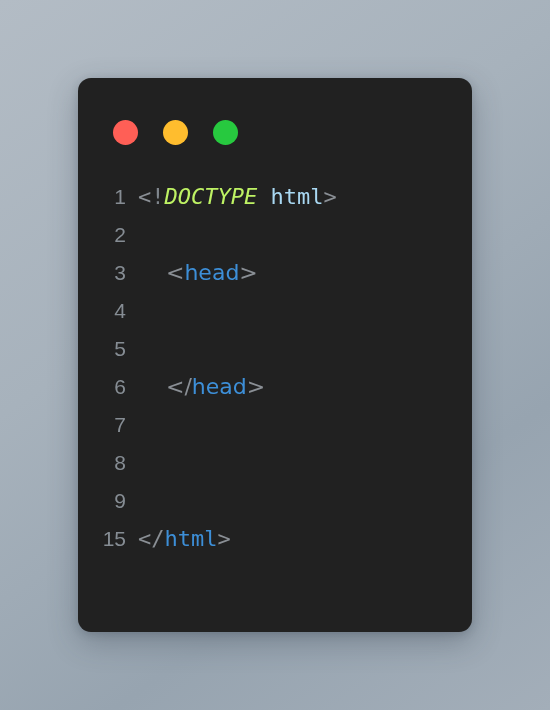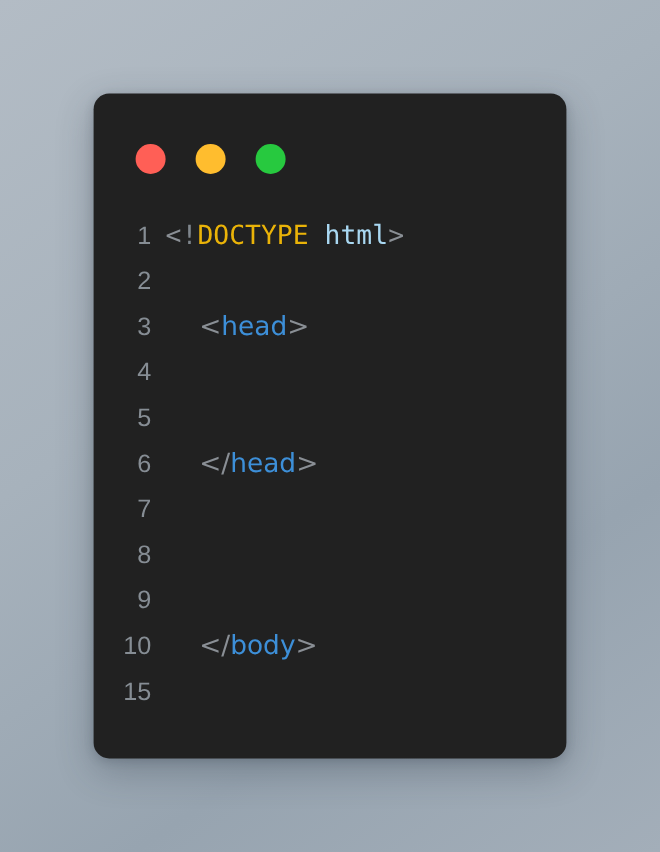--- a/index.html
+++ b/index.html
@@ -92,21 +92,21 @@
     white-space: pre;
   }
 
   
   .f-mono { font-family: "DejaVu Sans Mono", monospace; }
   .f-sans { font-family: "DejaVu Sans", sans-serif; }
 
   
   .tk-punct    { color: #8a8f95; }
   .tk-bang     { color: #7f868d; }
-  .tk-doctype  { color: #eab308; }
+  .tk-doctype  { color: #bef264; font-style: italic; }
   .tk-tag      { color: #3d8fd8; }
   .tk-tag-lite { color: #a9d8f2; }
   .tk-space    { color: transparent; }
 </style>
 </head>
 <body>
 
 <div class="stage">
 
   <div class="editor-card">
@@ -148,23 +148,20 @@
         </div>
         <div class="code-line">
           <div class="gutter">8</div>
           <div class="code-text f-sans"></div>
         </div>
         <div class="code-line">
           <div class="gutter">9</div>
           <div class="code-text f-sans"></div>
         </div>
         <div class="code-line">
-          <div class="gutter">10</div>
-          <div class="code-text f-sans"><span class="tk-space">    </span><span class="tk-punct">&lt;</span><span class="tk-punct">/</span><span class="tk-tag">body</span><span class="tk-punct">&gt;</span></div>
-        </div>
-        <div class="code-line">
           <div class="gutter">15</div>
+          <div class="code-text f-mono"><span class="tk-punct">&lt;</span><span class="tk-punct">/</span><span class="tk-tag">html</span><span class="tk-punct">&gt;</span></div>
         </div>
       </div>
 
   </div>
 
 </div>
 
 </body></html>

